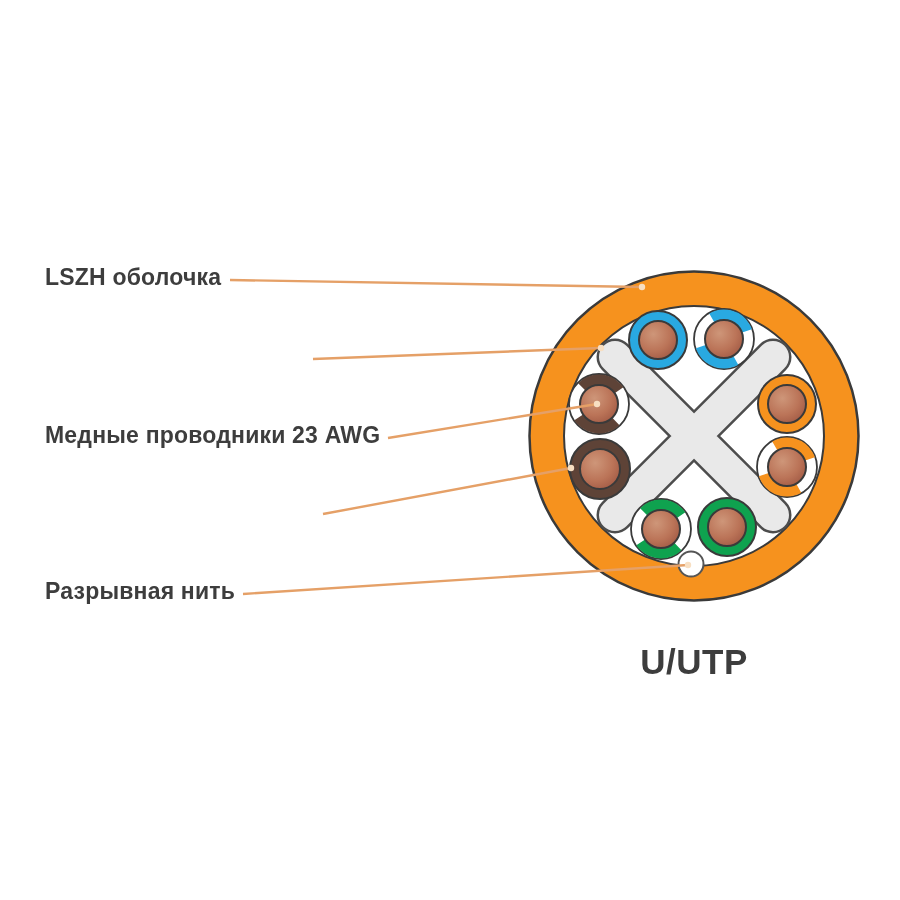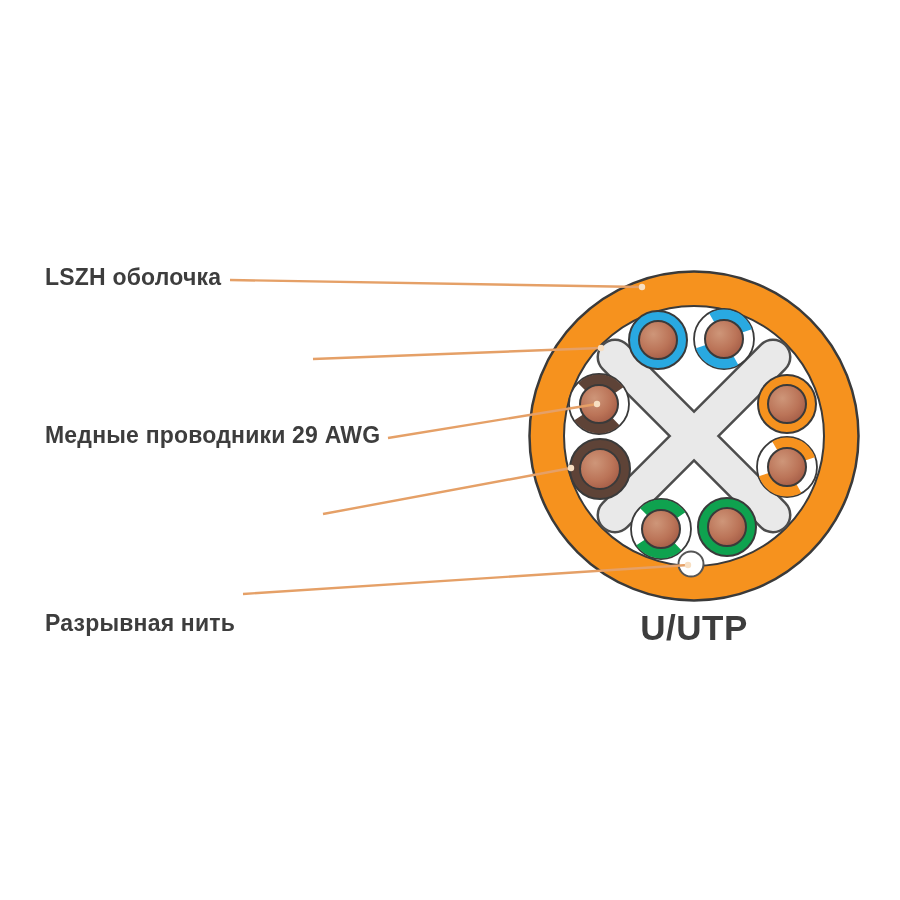--- a/index.html
+++ b/index.html
@@ -30,25 +30,25 @@
     font-size: 23px;
     font-weight: bold;
     letter-spacing: 0.2px;
     color: var(--text-dark, #3D3D3D);
     white-space: nowrap;
   }
   .label-1 { top: 262px; }
   .label-2 { top: 341px; }
   .label-3 { top: 420px; }
   .label-4 { top: 498px; }
-  .label-5 { top: 608px; text-align: center; }
+  .label-5 { top: 576px; text-align: center; }
   .caption {
     position: absolute;
     left: 594px;
-    top: 608px;
+    top: 642px;
     width: 200px;
     text-align: center;
     font-size: 35px;
     font-weight: bold;
     letter-spacing: 0.5px;
     color: var(--text-dark, #333333);
   }
   
   .jacket        { fill: var(--jacket-orange, #F6921E); stroke: var(--outline-dark, #3A3A3A); stroke-width: 2.5; }
   .inner-core    { fill: #ffffff; stroke: var(--outline-dark, #3A3A3A); stroke-width: 2; }
@@ -153,18 +153,18 @@
 
       <line class="leader" x1="323" y1="514" x2="571" y2="468"></line>
       <circle class="leader-tip" cx="571" cy="468" r="3.2"></circle>
 
       <line class="leader" x1="243" y1="594" x2="688" y2="565"></line>
       <circle class="leader-tip" cx="688" cy="565" r="3.2"></circle>
     </g>
   </svg>
 
   <div class="callout-label label-1">LSZH оболочка</div>
-  <div class="callout-label label-3">Медные проводники 29 AWG</div>
+  <div class="callout-label label-3">Медные проводники 23 AWG</div>
   <div class="callout-label label-5">Разрывная нить</div>
 
   <div class="caption">U/UTP</div>
 
 </div>
 
 </body></html>

